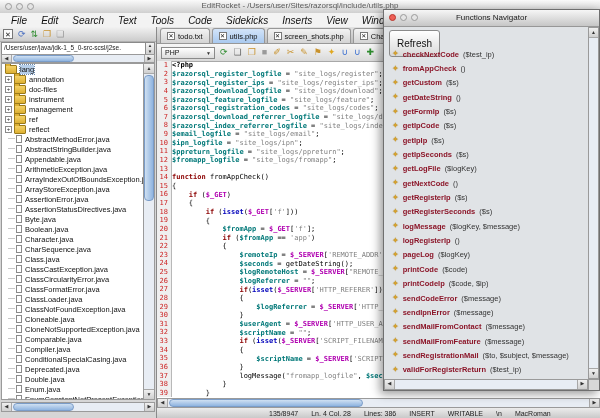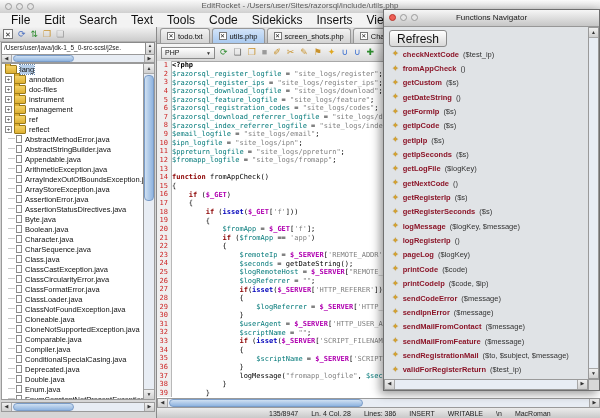--- a/index.html
+++ b/index.html
@@ -8,21 +8,21 @@
   
   .titlebar{position:absolute;top:0;left:0;right:0;height:13px;
             background:linear-gradient(#fafafa,#cfcfcf);border-bottom:1px solid #979797;}
   .traffic{position:absolute;left:5px;top:3px;display:flex;gap:4px;}
   .tl{width:7px;height:7px;border-radius:50%;border:1px solid #9a9a9a;background:#e4e4e4;box-sizing:border-box;}
   .tl.red{background:#ee5f55;border-color:#b8372e;}
   .title-text{text-align:center;font-size:8px;color:#5a5a5a;line-height:12px;white-space:nowrap;}
   
   .menubar{position:absolute;top:13px;left:0;right:0;height:14px;background:#f3f3f3;
            border-bottom:1px solid #a8a8a8;display:flex;align-items:center;padding-left:4px;}
-  .menu-item{font-size:12px;color:#101010;padding:0 7px;}
+  .menu-item{font-size:10px;color:#101010;padding:0 7px;font-style:italic;}
   
   .hscroll{display:flex;align-items:stretch;background:#e4e4e4;border:1px solid #9a9a9a;box-sizing:border-box;}
   .hs-btn{width:9px;background:linear-gradient(#f0f0f0,#cfcfcf);border-right:1px solid #a8a8a8;
           font-size:5px;line-height:7px;text-align:center;color:#333;flex-shrink:0;}
   .hs-btn.r{border-right:none;border-left:1px solid #a8a8a8;}
   .hs-track{flex:1;background:#e8edf4;position:relative;}
   .hs-thumb{position:absolute;left:1px;top:0;bottom:0;width:46%;
             background:linear-gradient(#cfe0f2,#8fb4e0);border:1px solid #7a9cc8;border-radius:4px;box-sizing:border-box;}
   .vscroll{background:#e4e4e4;border:1px solid #9a9a9a;box-sizing:border-box;display:flex;flex-direction:column;}
   .vs-btn{height:9px;background:linear-gradient(#f0f0f0,#cfcfcf);border-bottom:1px solid #a8a8a8;
@@ -77,35 +77,35 @@
   .langsel .arrow{font-size:5px;color:#333;}
   .eicon{font-size:9px;line-height:1;}
   .code{position:absolute;top:34px;bottom:20px;left:0;right:0;overflow:hidden;
         font-family:"DejaVu Sans Mono",monospace;font-size:7px;}
   .cl{height:8.63px;display:flex;white-space:pre;align-items:center;}
   .ln{width:15px;text-align:right;padding-right:3px;color:#cc2222;background:#efefef;
       border-right:1px solid #b8b8b8;flex-shrink:0;height:100%;box-sizing:border-box;}
   .ct{padding-left:0;color:#000;}
   .str{color:#808080;}
   .sg{color:#b000b0;font-weight:bold;}
-  .var{color:#007878;font-weight:normal;}
+  .var{color:#007878;font-weight:bold;}
   .kw{color:#8b0000;font-weight:bold;}
   .fn{color:#0000bb;font-weight:bold;}
   .php{color:#000;font-weight:bold;}
   .ed-h{position:absolute;bottom:10px;left:0;right:0;height:10px;}
   .status{position:absolute;bottom:0;height:10px;left:0;right:0;background:linear-gradient(#ececec,#c9c9c9);
           border-top:1px solid #9a9a9a;font-size:7px;color:#222;display:flex;gap:13px;
           padding-left:112px;align-items:center;white-space:nowrap;}
   
   .navigator{position:absolute;left:383px;top:9px;width:217px;height:382px;background:#e0e3e6;
              border:1px solid #6f6f6f;box-shadow:-3px 3px 9px rgba(0,0,0,.4);box-sizing:border-box;}
   .nav-title{height:16px;background:linear-gradient(#f6f6f6,#c6c6c6);border-bottom:1px solid #979797;
              position:relative;text-align:center;font-size:8px;line-height:15px;color:#1a1a1a;}
   .nav-tl{position:absolute;left:5px;top:4px;display:flex;gap:4px;}
-  .refresh-btn{position:absolute;top:20px;left:5px;height:17px;padding:0 7px;font-size:12px;color:#111;
+  .refresh-btn{position:absolute;top:20px;left:5px;height:27px;padding:0 7px;font-size:10px;color:#111;
                background:linear-gradient(#ffffff,#d8d8d8);border:1px solid #8a8a8a;border-radius:3px;
                display:inline-flex;align-items:center;}
   .flist{position:absolute;top:37px;bottom:11px;left:1px;right:12px;overflow:hidden;}
   .frow{height:14.35px;display:flex;align-items:center;gap:4px;padding-left:7px;font-size:7.5px;white-space:nowrap;}
   .fic{color:#d8a22c;font-size:8px;line-height:1;text-shadow:0 0 1px #8a6a10;}
   .fname{color:#8b1528;font-weight:bold;}
   .fparams{color:#333;}
   .nav-v{position:absolute;top:17px;right:0;bottom:11px;width:11px;}
   .nav-h{position:absolute;bottom:0;left:0;right:11px;height:11px;}
   .nav-corner{position:absolute;right:0;bottom:0;width:11px;height:11px;background:#d8d8d8;

